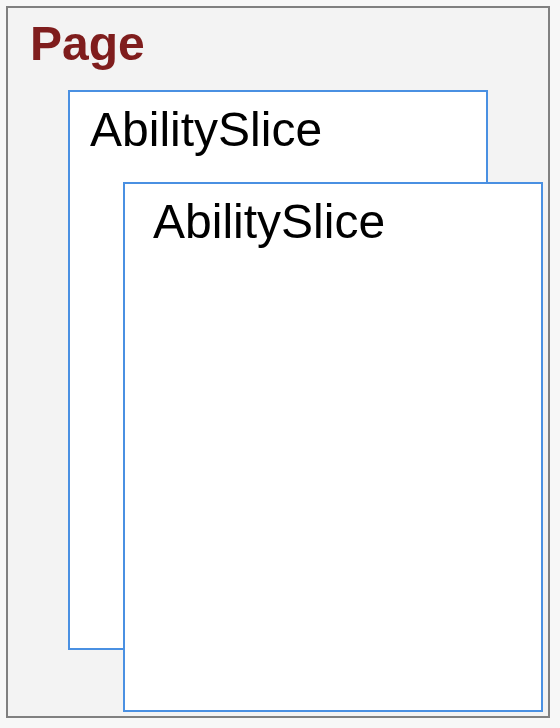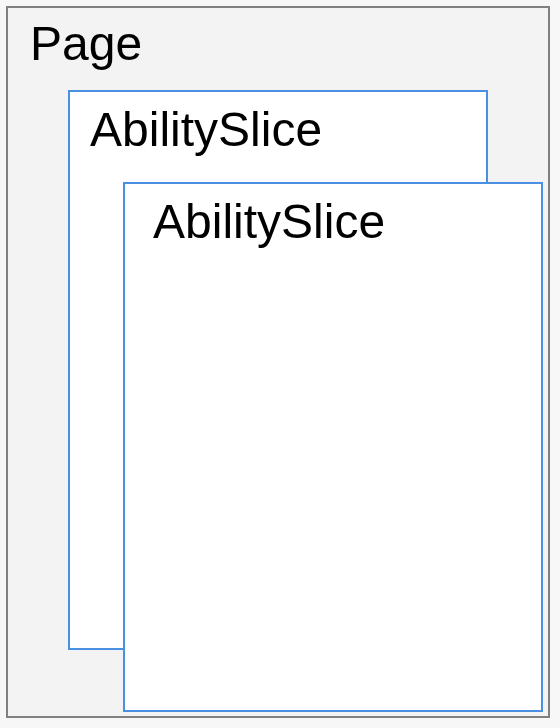--- a/index.html
+++ b/index.html
@@ -18,22 +18,22 @@
     height: 712px;
     background: #f3f3f3;
     border: 2px solid #808080;
     box-sizing: border-box;
   }
   .page-label {
     position: absolute;
     left: 22px;
     top: 8px;
     font-size: 48px;
-    color: #000000;
-    font-weight: 400;
+    color: #7f1d1d;
+    font-weight: 700;
   }
   .slice1 {
     position: absolute;
     left: 60px;
     top: 82px;
     width: 420px;
     height: 560px;
     background: #ffffff;
     border: 2px solid #4a90e2;
     box-sizing: border-box;

